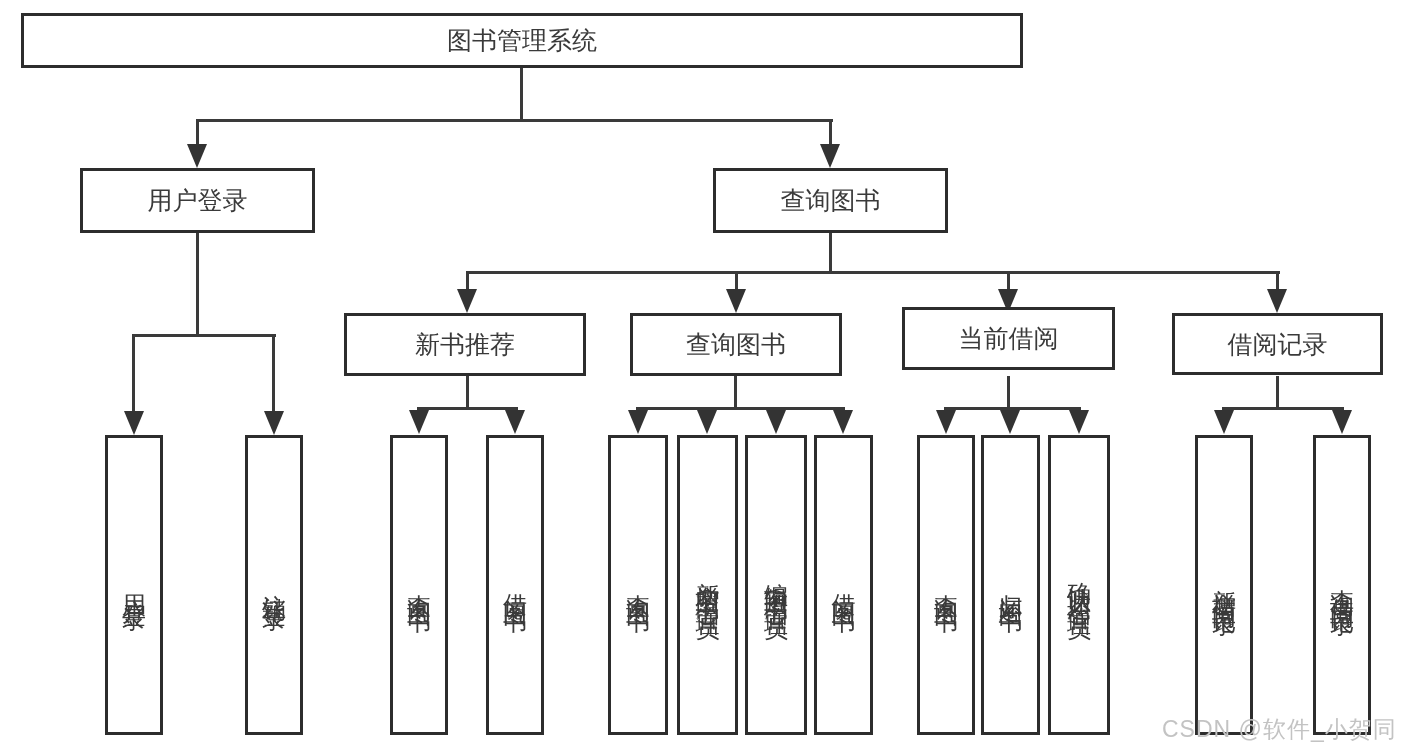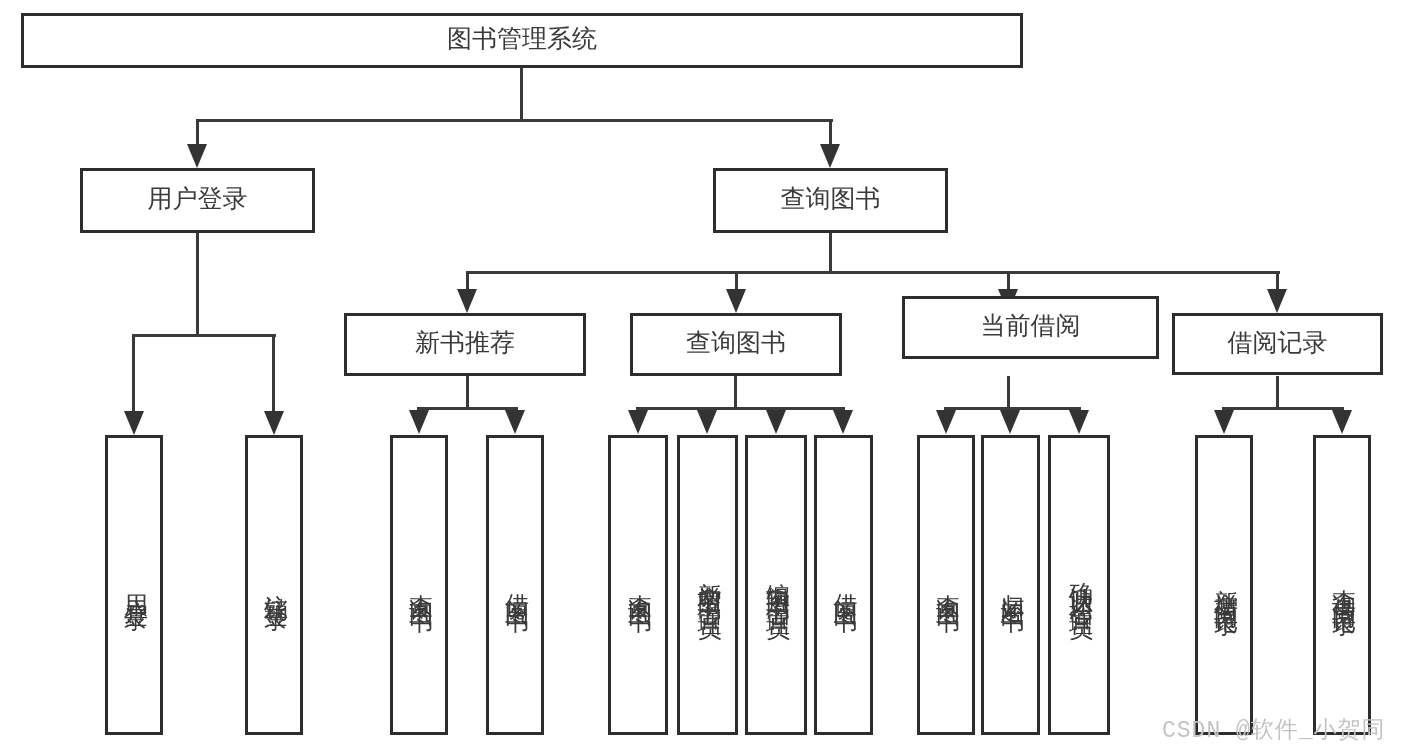--- a/index.html
+++ b/index.html
@@ -2,21 +2,21 @@
 <html><head>
 <meta charset="utf-8">
 <style>
   * { box-sizing: border-box; }
   html, body { margin: 0; padding: 0; background: #ffffff; }
   .canvas {
     position: relative;
     width: 1405px;
     height: 747px;
     background: #ffffff;
-    font-family: Liberation Mono, monospace;
+    font-family: Liberation Sans, sans-serif;
     overflow: hidden;
   }
   .box {
     position: absolute;
     background: #ffffff;
     border: 3px solid #2d2d2d;
     display: flex;
     align-items: center;
     justify-content: center;
     color: #3a3a3a;
@@ -88,21 +88,21 @@
   <div class="arrowhead" style="left:726px;top:289px"></div>
   <div class="arrowhead" style="left:998px;top:289px"></div>
   <div class="arrowhead" style="left:1267px;top:289px"></div>
 
   <div class="box" style="left:344px;top:313px;width:242px;height:63px">
     <span>新书推荐</span>
   </div>
   <div class="box" style="left:630px;top:313px;width:212px;height:63px">
     <span>查询图书</span>
   </div>
-  <div class="box" style="left:902px;top:296px;width:257px;height:63px">
+  <div class="box" style="left:902px;top:307px;width:213px;height:63px">
     <span>当前借阅</span>
   </div>
   <div class="box" style="left:1172px;top:313px;width:211px;height:62px">
     <span>借阅记录</span>
   </div>
 
   <div class="vline" style="left:466px;top:376px;width:3px;height:33px"></div>
   <div class="hline" style="left:417px;top:407px;width:101px;height:3px"></div>
   <div class="arrowhead" style="left:409px;top:410px"></div>
   <div class="arrowhead" style="left:505px;top:410px"></div>

